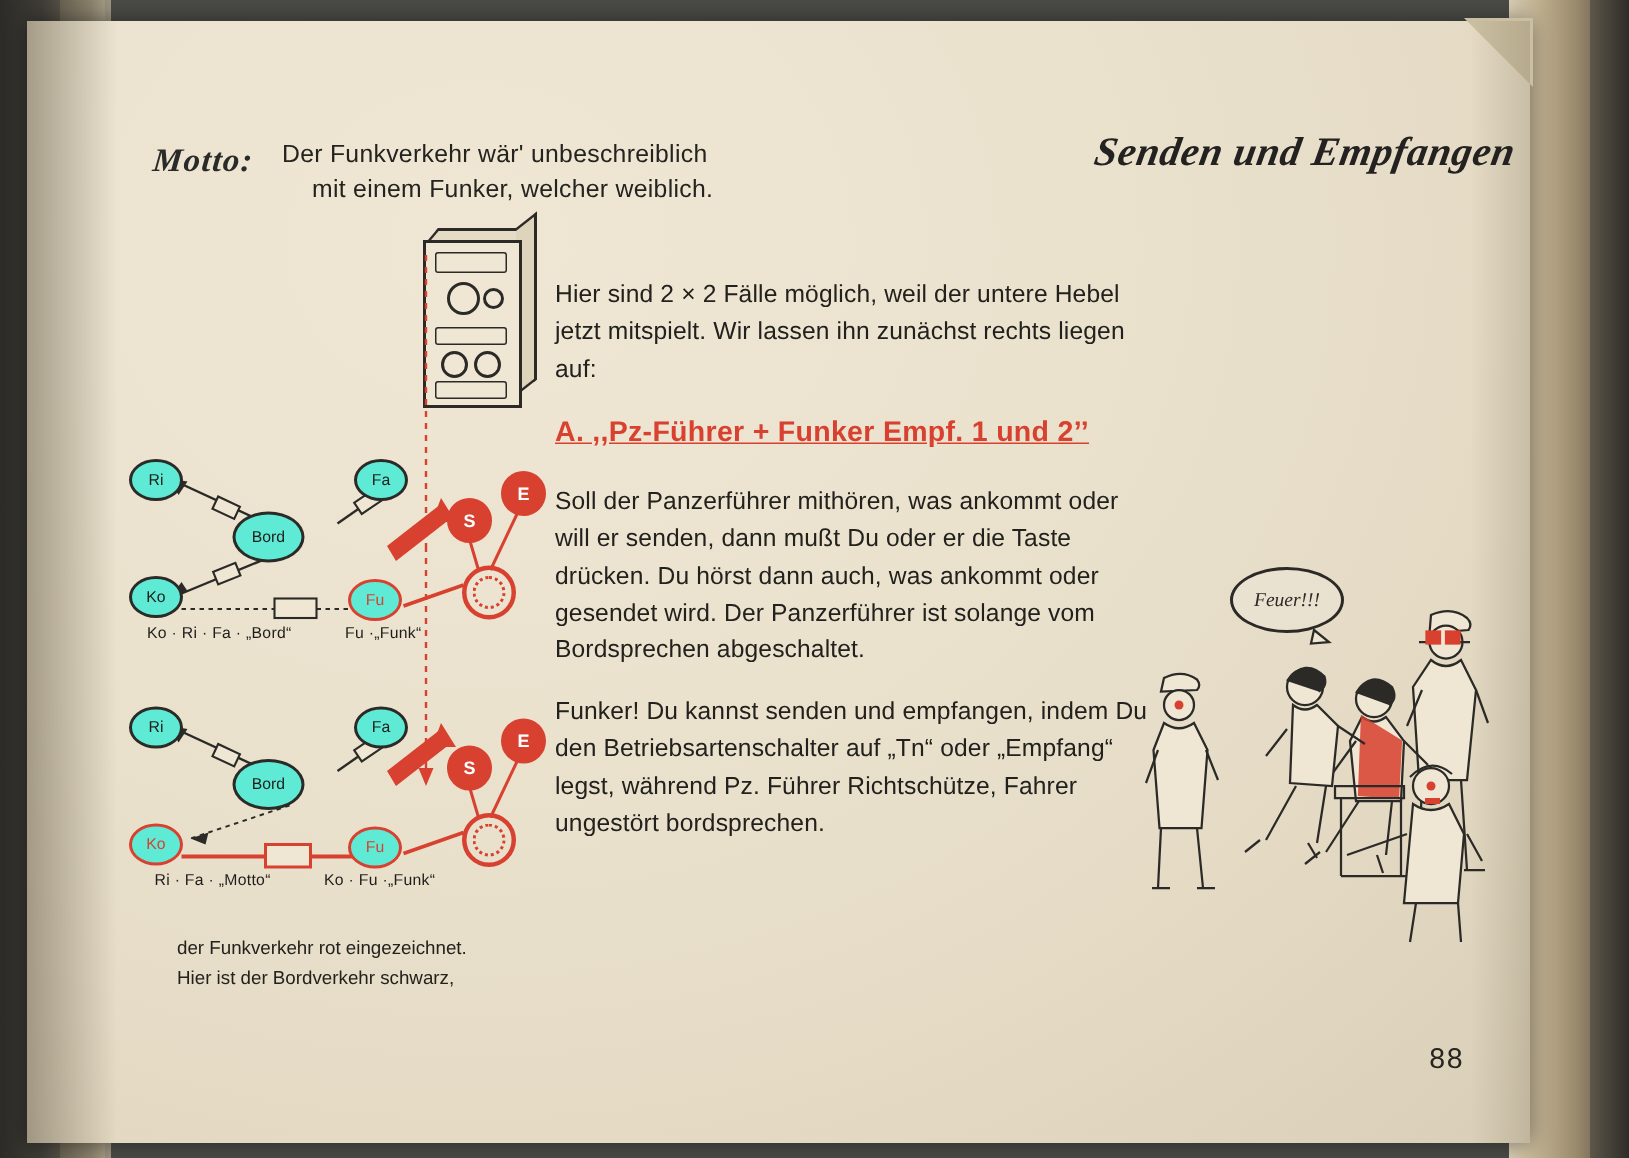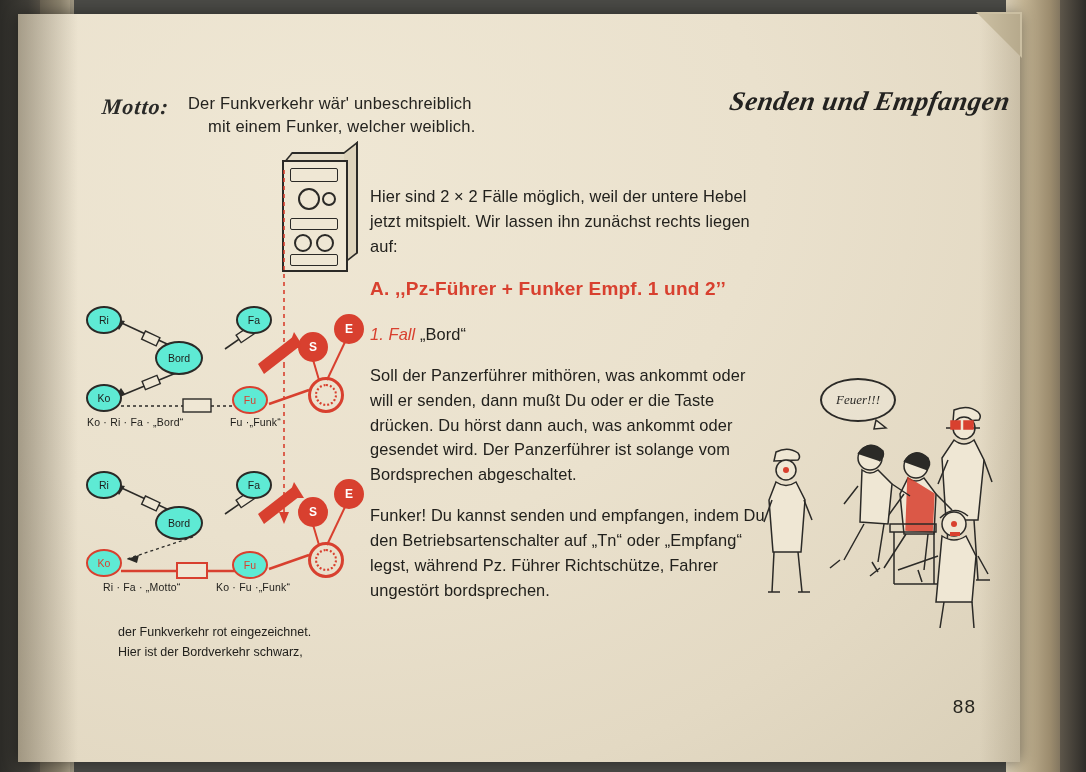--- a/index.html
+++ b/index.html
@@ -87,20 +87,21 @@
   
   .col-right{
     position:absolute;left:352px;top:170px;width:402px;
     font-size:16.4px;line-height:1.52;color:#22211d;letter-spacing:.1px;
   }
   .col-right p{margin:0 0 16px 0;}
   .red{color:#d8402f;}
   .hl-a{
     color:#d8402f;font-size:19px;font-weight:bold;margin:14px 0 18px 0;display:block;
     letter-spacing:.2px;
+    text-decoration:underline;
   }
   .fall{color:#d8402f;font-style:italic;}
   .fall-line{margin:0 0 14px 0;font-size:16.4px;}
   .fall-line .bord{color:#22211d;font-style:normal;}
 
   
   .device{
     position:absolute;left:258px;top:138px;width:84px;height:122px;
   }
   .device .body{
@@ -251,21 +252,21 @@
     </svg>
 
     <div class="node sm" style="left:68px;top:292px;">Ri</div>
     <div class="node sm" style="left:218px;top:292px;">Fa</div>
     <div class="node bord" style="left:137px;top:327px;">Bord</div>
     <div class="node sm" style="left:68px;top:370px;">Ko</div>
     <div class="node sm red" style="left:214px;top:372px;">Fu</div>
     <div class="gear" style="left:290px;top:363px;"></div>
     <div class="node circ-red" style="left:280px;top:318px;">S</div>
     <div class="node circ-red" style="left:316px;top:300px;">E</div>
-    <div class="cap" style="left:69px;top:402px;">Ko · Ri · Fa · „Bord“</div>
+    <div class="cap" style="left:80px;top:402px;">Ko · Ri · Fa · „Bord“</div>
     <div class="cap" style="left:212px;top:402px;">Fu ·„Funk“</div>
 
     <svg style="position:absolute;left:55px;top:445px;" width="300" height="140">
       <line x1="40" y1="25" x2="120" y2="62" stroke="#2b2a27" stroke-width="1.6"></line>
       <line x1="195" y1="25" x2="152" y2="55" stroke="#2b2a27" stroke-width="1.6"></line>
       <polygon points="40,25 52,27 46,36" fill="#2b2a27"></polygon>
       <polygon points="195,25 184,30 192,37" fill="#2b2a27"></polygon>
       <rect x="70" y="40" width="16" height="9" fill="#efe7d4" stroke="#2b2a27" stroke-width="1.4" transform="rotate(25 78 44)"></rect>
       <rect x="164" y="36" width="16" height="9" fill="#efe7d4" stroke="#2b2a27" stroke-width="1.4" transform="rotate(-34 172 40)"></rect>
 
@@ -292,24 +293,20 @@
     <div class="cap" style="left:198px;top:567px;">Ko · Fu ·„Funk“</div>
 
     <div class="diag-note">
       <div>der Funkverkehr rot eingezeichnet.</div>
       <div>Hier ist der Bordverkehr schwarz,</div>
     </div>
 
     <div class="col-right">
       <p>Hier sind 2 × 2 Fälle möglich, weil der untere Hebel jetzt mitspielt. Wir lassen ihn zunächst rechts liegen auf:</p>
       <span class="hl-a">A. ,,Pz-Führer + Funker Empf. 1 und 2’’</span>
-      <p class="fall-line">
-        <span class="fall">1. Fall</span>
-        <span class="bord">„Bord“</span>
-      </p>
       <p>Soll der Panzerführer mithören, was ankommt oder will er senden, dann mußt Du oder er die Taste drücken. Du hörst dann auch, was ankommt oder gesendet wird. Der Panzerführer ist solange vom Bordsprechen abgeschaltet.</p>
       <p>Funker! Du kannst senden und empfangen, indem Du den Betriebsartenschalter auf „Tn“ oder „Empfang“ legst, während Pz. Führer Richtschütze, Fahrer ungestört bordsprechen.</p>
     </div>
 
     <div class="cartoon">
       <div class="bubble">Feuer!!!</div>
       <svg width="250" height="260">
         <g fill="none" stroke="#2b2a27" stroke-width="1.5">
 
           <path d="M118 46 l10 8 l-12 1 z" fill="#efe7d4"></path>

